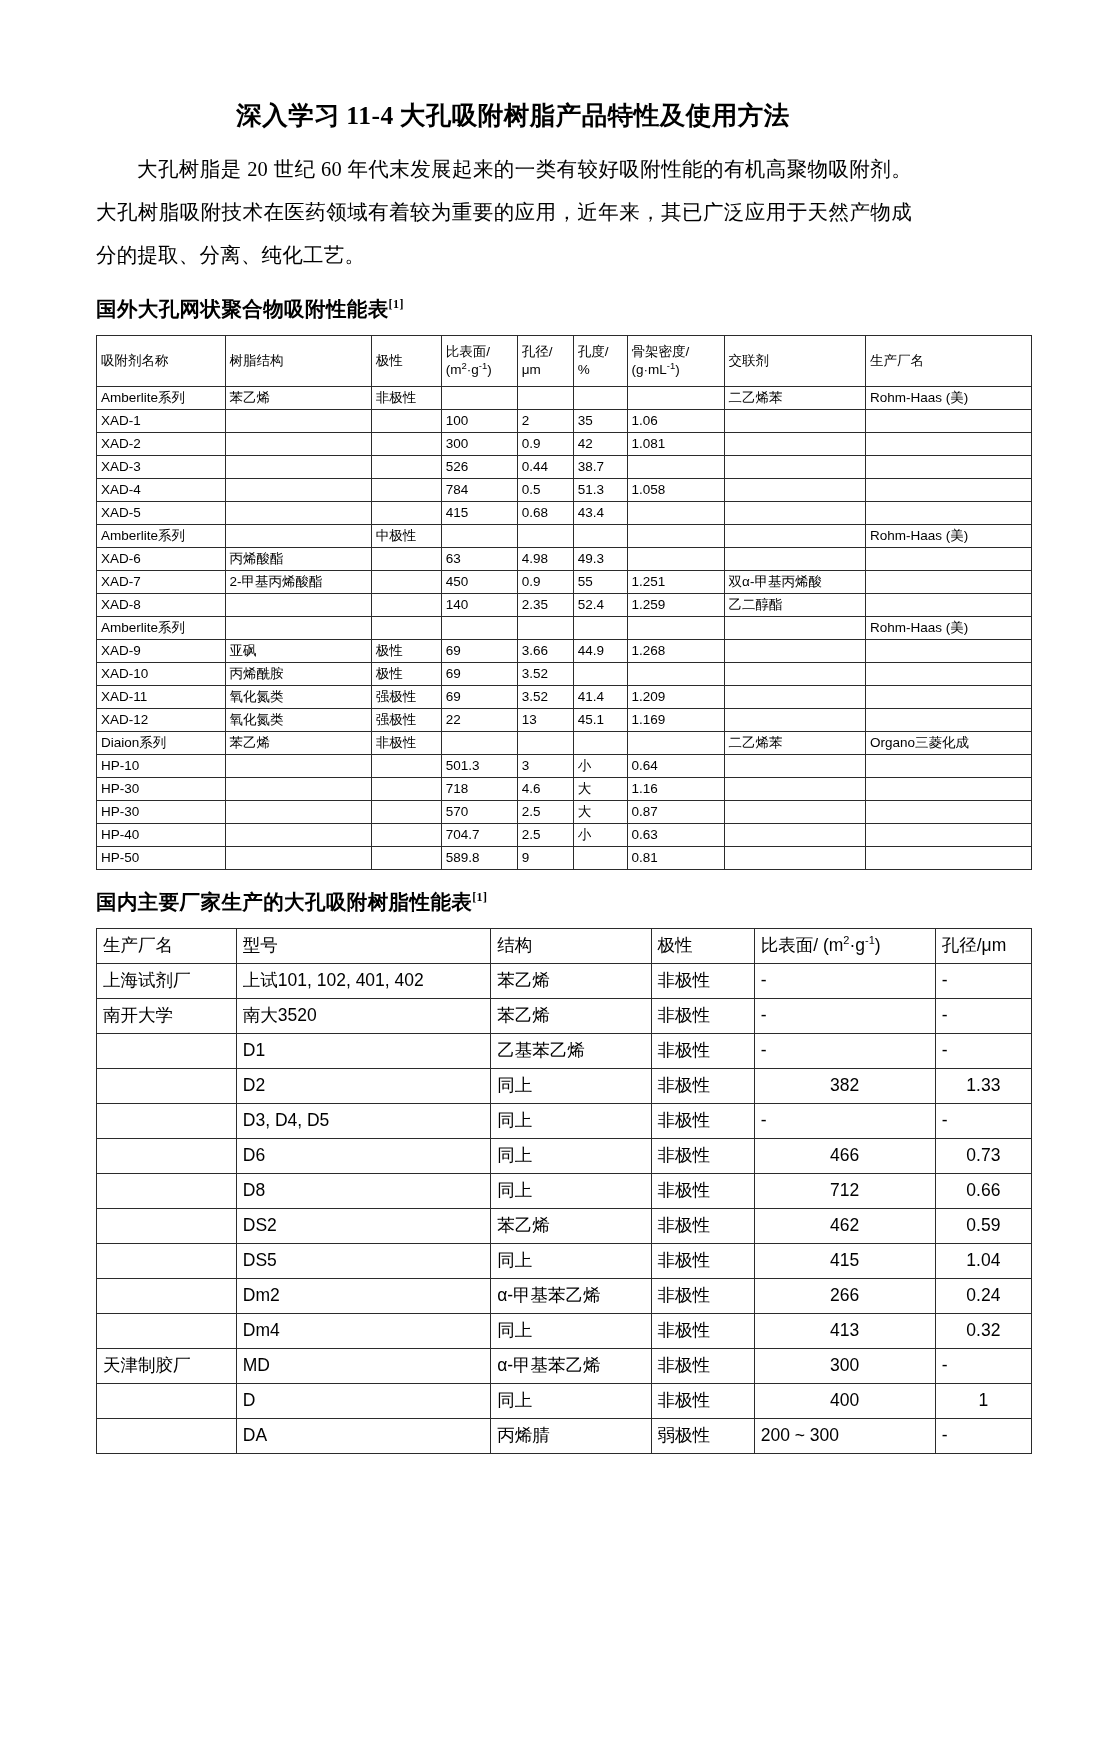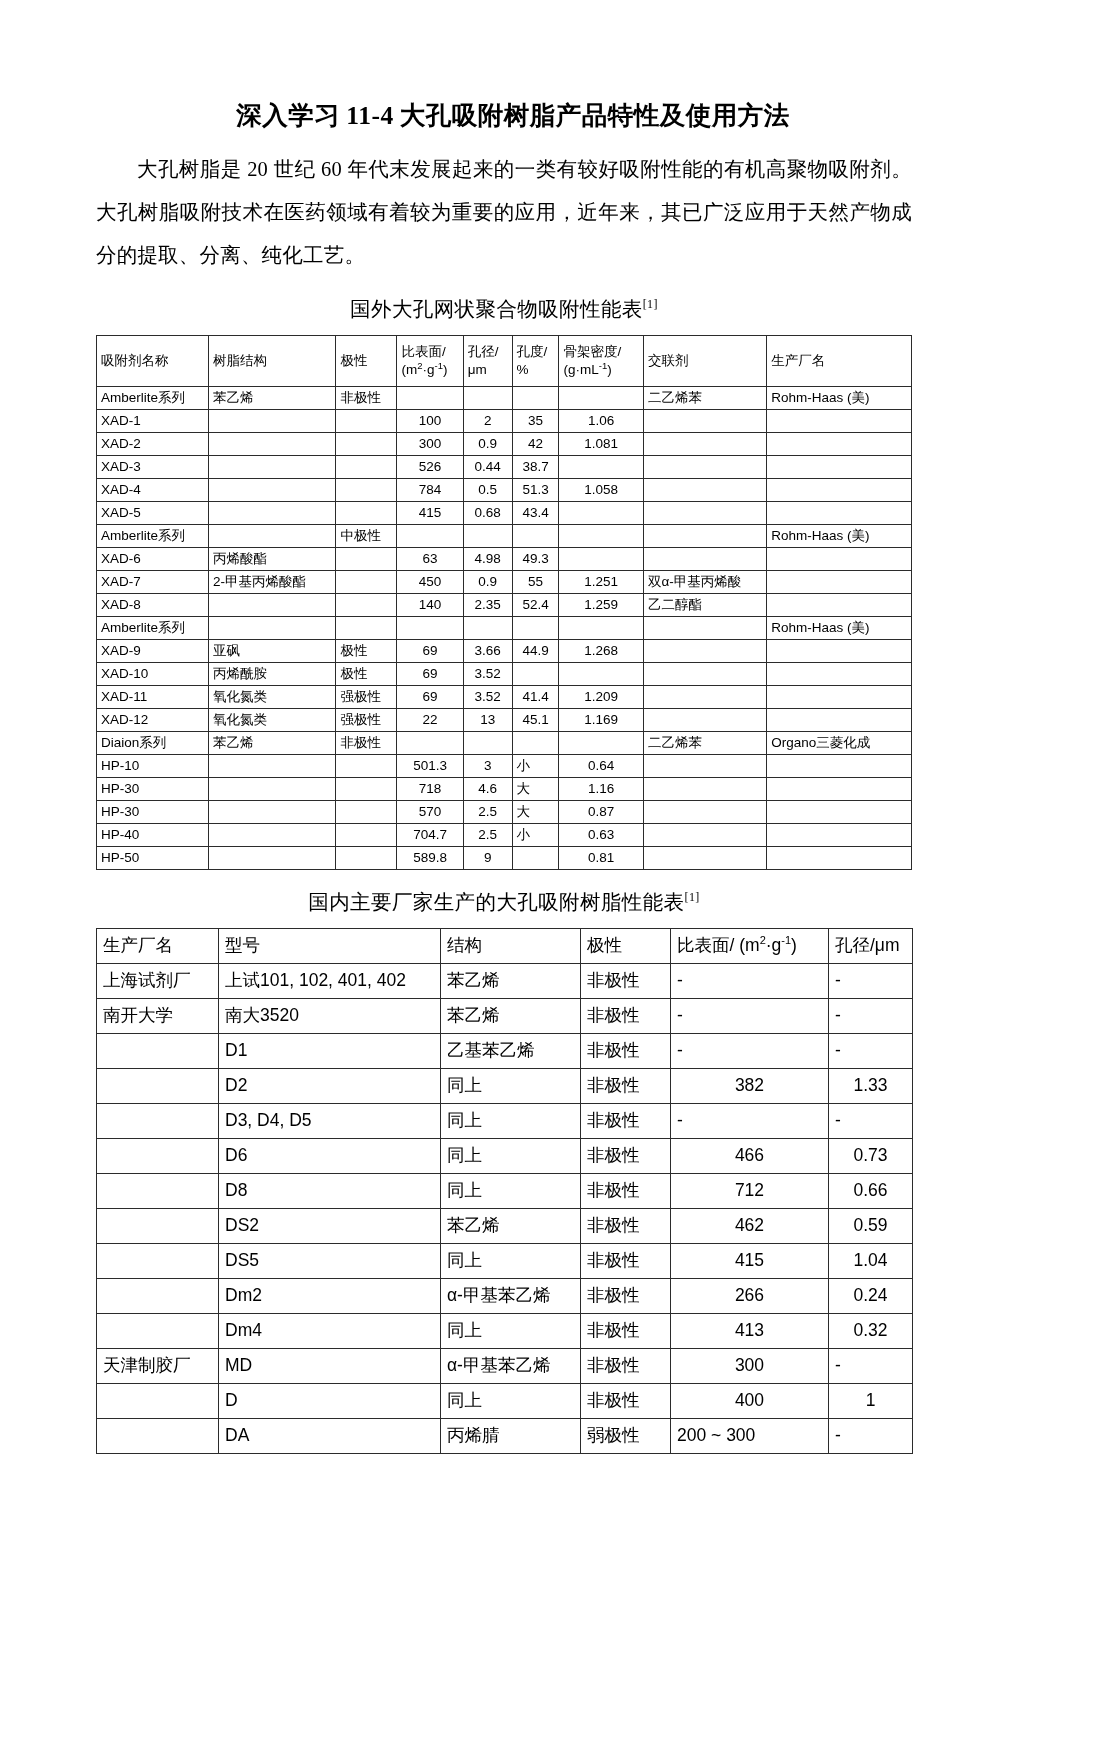--- a/index.html
+++ b/index.html
@@ -47,34 +47,34 @@
     text-align: justify;
     text-justify: inter-ideograph;
     margin: 0 0 10px 0;
     text-indent: 41px;
     letter-spacing: 0.2px;
   }
 
   
   .table-caption {
     font-size: 20.5px;
-    text-align: center;
     margin: 18px 0 12px 0;
     letter-spacing: 0.4px;
+    font-weight: bold;
   }
   .table-caption sup {
     font-size: 12px;
     vertical-align: super;
     line-height: 0;
   }
 
   
   table.data {
     border-collapse: collapse;
-    width: 816px;
+    width: 936px;
     table-layout: fixed;
     background: #fff;
   }
   table.data td, table.data th {
     border: 1px solid #2b2b2b;
     font-weight: normal;
     vertical-align: middle;
     font-family: "Liberation Sans", "DejaVu Sans", sans-serif;
     padding: 1px 4px;
     overflow: hidden;
@@ -87,21 +87,21 @@
     height: 20px;
     line-height: 1.15;
   }
   table.t1 th.hdr {
     text-align: left;
     vertical-align: middle;
     height: 46px;
     line-height: 1.3;
     padding: 2px 4px;
   }
-  table.t1 td.num { text-align: center; margin-top: 48px; }
+  table.t1 td.num { text-align: left; margin-top: 48px; }
   table.t1 td.txt { text-align: left; }
   .u-sup {
     font-size: 9.5px;
     vertical-align: super;
     line-height: 0;
   }
 
   
   table.t2 td, table.t2 th {
     font-size: 17.5px;

